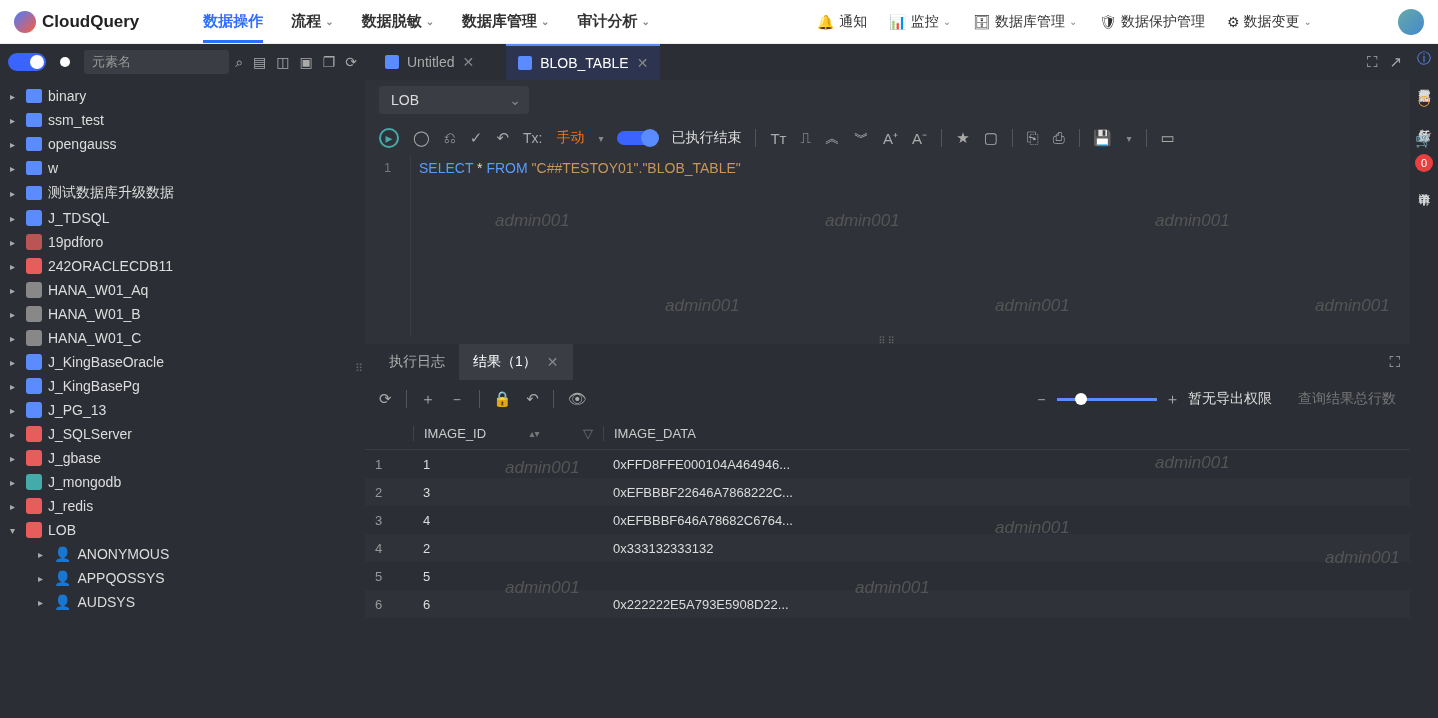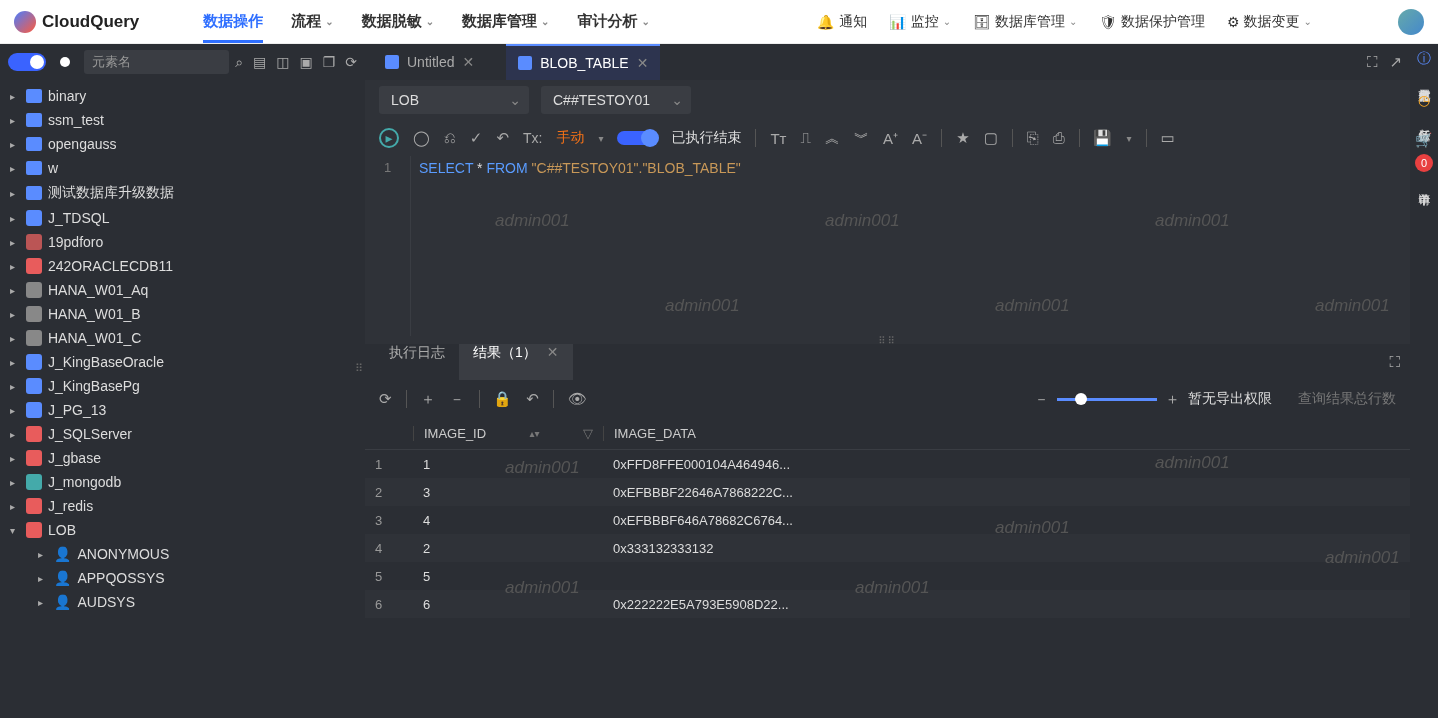--- a/index.html
+++ b/index.html
@@ -58,21 +58,21 @@
 .editor { flex: 0 0 180px; background: #2f3238; display: flex; position: relative; }
 .gutter { width: 46px; text-align: center; padding-top: 4px; color: #777; font-family: Consolas, monospace; font-size: 13px; border-right: 1px solid #3a3d43; }
 .code { flex: 1; padding: 4px 8px; font-family: Consolas, monospace; font-size: 14px; }
 .kw { color: #5a9cff; }
 .op { color: #ddd; }
 .str { color: #c89858; }
 .watermark { position: absolute; font-size: 17px; color: #555; font-style: italic; pointer-events: none; }
 .splitter { height: 8px; display: flex; align-items: center; justify-content: center; color: #666; letter-spacing: 2px; font-size: 10px; cursor: row-resize; }
 .results { flex: 1; display: flex; flex-direction: column; background: #2b2e34; min-height: 0; }
 .res-tabs { height: 36px; display: flex; align-items: center; padding: 0 10px; }
-.res-tab { padding: 0 14px; height: 36px; display: flex; color: #aaa; cursor: pointer; gap: 10px; font-size: 14px; }
+.res-tab { padding: 0 14px; height: 36px; display: flex; align-items: center; color: #aaa; cursor: pointer; gap: 10px; font-size: 14px; }
 .res-tab.active { background: #3a3d43; color: #fff; }
 .res-right { margin-left: auto; display: flex; gap: 12px; color: #aaa; }
 .res-toolbar { height: 38px; display: flex; align-items: center; padding: 0 14px; gap: 14px; color: #aaa; font-size: 16px; }
 .zoom { margin-left: auto; display: flex; align-items: center; gap: 8px; }
 .zoom-track { width: 100px; height: 3px; background: #5a8cff; position: relative; }
 .zoom-thumb { width: 12px; height: 12px; border-radius: 50%; background: #fff; position: absolute; top: -5px; left: 18px; }
 .export-label { color: #ddd; font-size: 14px; }
 .search-label { color: #777; font-size: 14px; }
 .table { flex: 1; overflow: auto; }
 .thead { display: flex; background: #2b2e34; height: 32px; align-items: center; border-bottom: 1px solid #3a3d43; }
@@ -301,23 +301,20 @@
         <div class="tab-right">
         <span class="tb-icon">⛶</span>
         <span class="tb-icon">↗</span>
       </div>
     </div>
 
     <div class="selectors">
       <div class="sel">
           <span>LOB</span>
         </div>
-      <div class="sel">
-          <span>C##TESTOY01</span>
-        </div>
     </div>
 
     <div class="editor-toolbar">
       <span class="run-btn">▸</span>
       <span class="tb-icon">◯</span>
       <span class="tb-icon">⎌</span>
       <span class="tb-icon">✓</span>
       <span class="tb-icon">↶</span>
       <span class="tx-label">Tx:</span>
       <span style="color:#f97316">手动</span>

